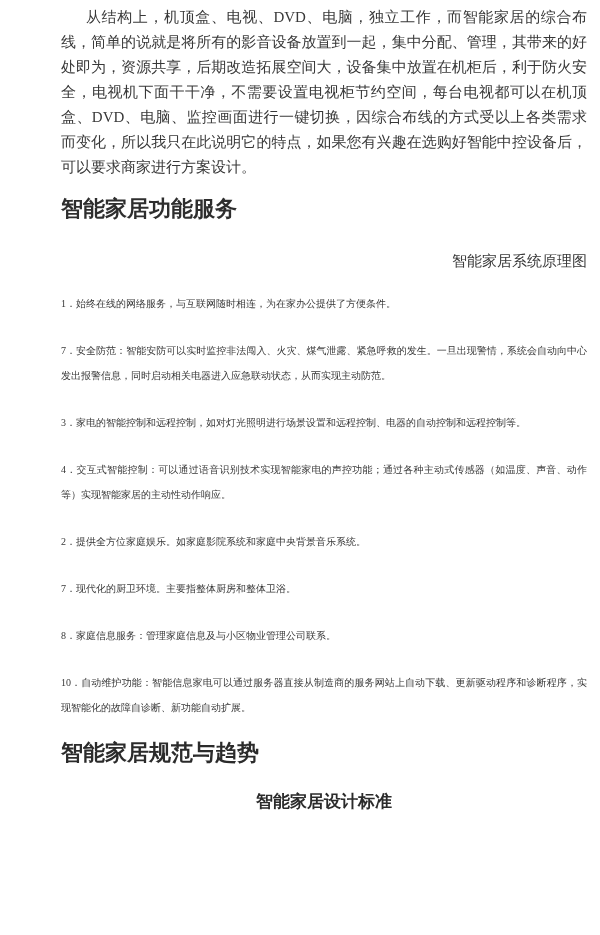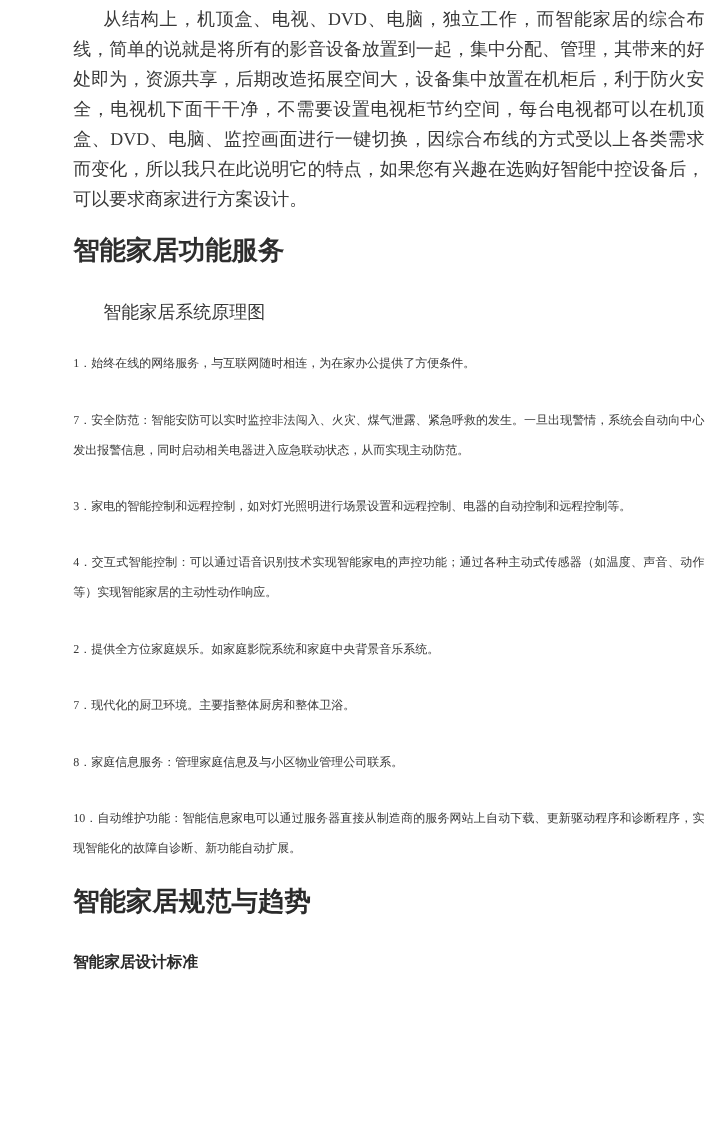--- a/index.html
+++ b/index.html
@@ -26,42 +26,44 @@
     line-height: 18px;
     font-weight: bold;
     color: #2e2e2e;
     margin-top: 20px;
     font-family: "Liberation Serif", "DejaVu Serif", serif;
   }
   .caption {
     font-size: 15px;
     line-height: 16px;
     margin: 35px 0 0 25px;
+    text-align: right;
   }
   .item {
     font-size: 10px;
     line-height: 25px;
     text-align: justify;
     margin-top: 22px;
   }
   .h-main {
     font-size: 22px;
     line-height: 25px;
     font-weight: bold;
     color: #2b2b2b;
     margin-top: 20px;
-    font-family: Liberation Mono, monospace;
+    font-family: Liberation Sans, sans-serif;
   }
   .h-sub {
-    font-size: 13px;
+    font-size: 17px;
     line-height: 17px;
     font-weight: bold;
     color: #2b2b2b;
     margin-top: 28px;
     font-family: "Liberation Sans", "DejaVu Sans", sans-serif;
+    text-align: center;
   }
 </style>
 </head>
 <body>
 
 <div class="doc">
 
   <p class="intro">从结构上，机顶盒、电视、DVD、电脑，独立工作，而智能家居的综合布线，简单的说就是将所有的影音设备放置到一起，集中分配、管理，其带来的好处即为，资源共享，后期改造拓展空间大，设备集中放置在机柜后，利于防火安全，电视机下面干干净，不需要设置电视柜节约空间，每台电视都可以在机顶盒、DVD、电脑、监控画面进行一键切换，因综合布线的方式受以上各类需求而变化，所以我只在此说明它的特点，如果您有兴趣在选购好智能中控设备后，可以要求商家进行方案设计。</p>
 
   <h2 class="h-sec">智能家居功能服务</h2>

